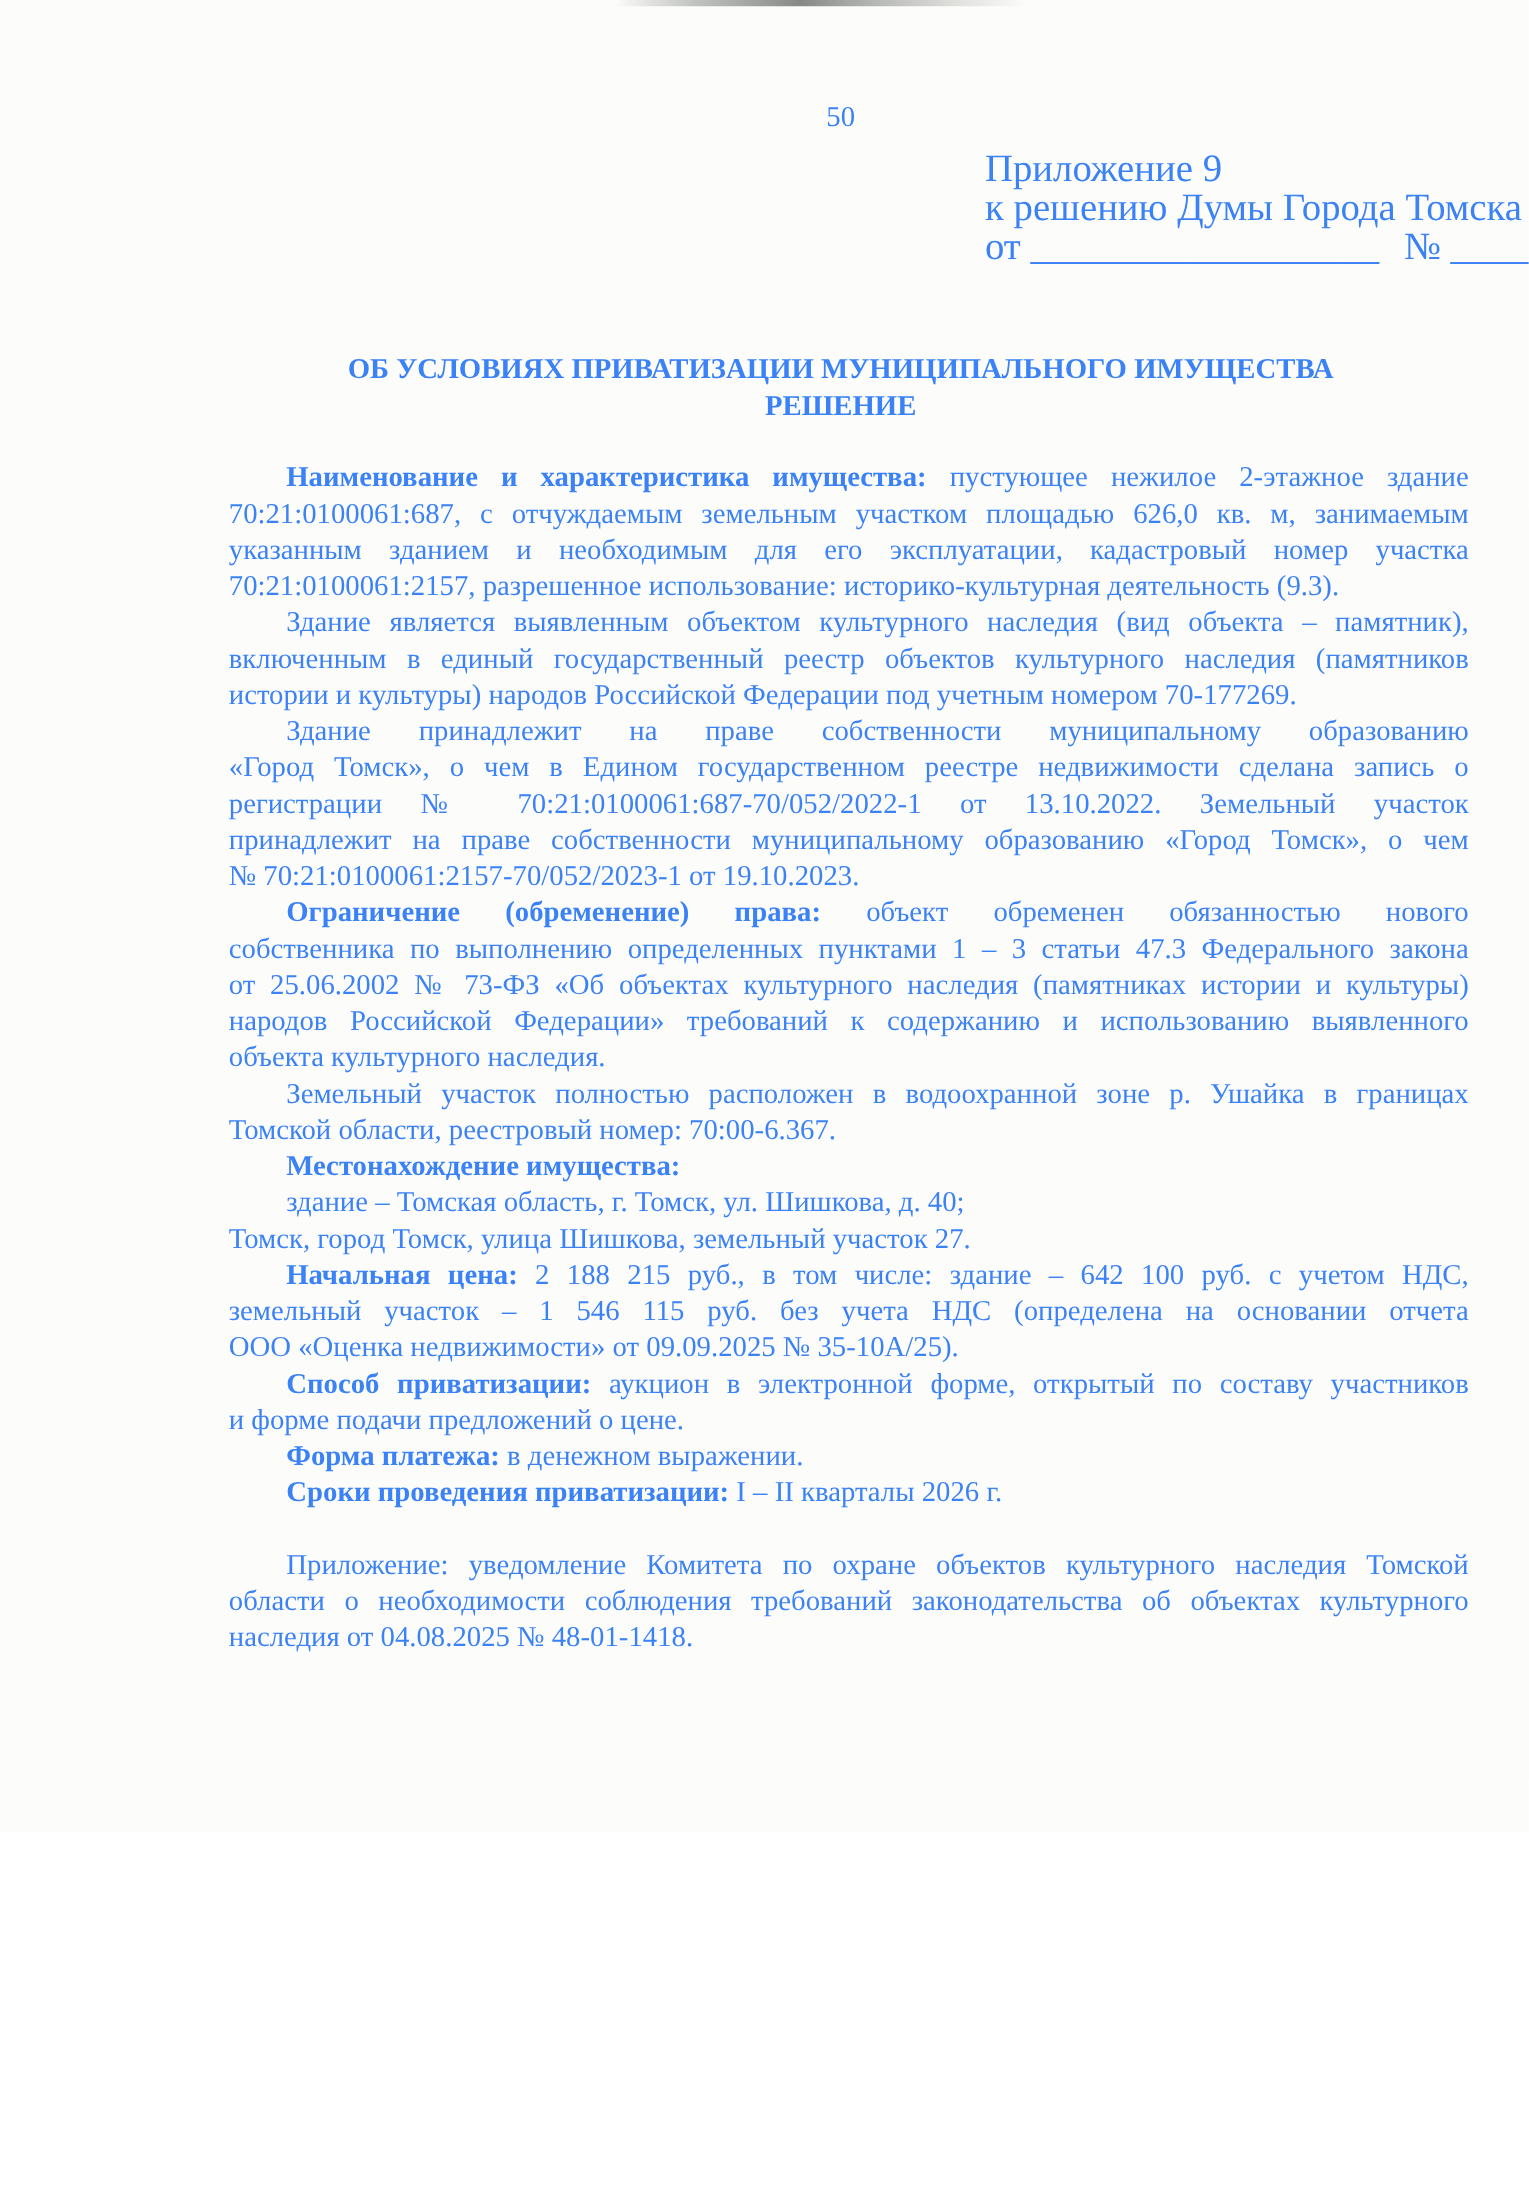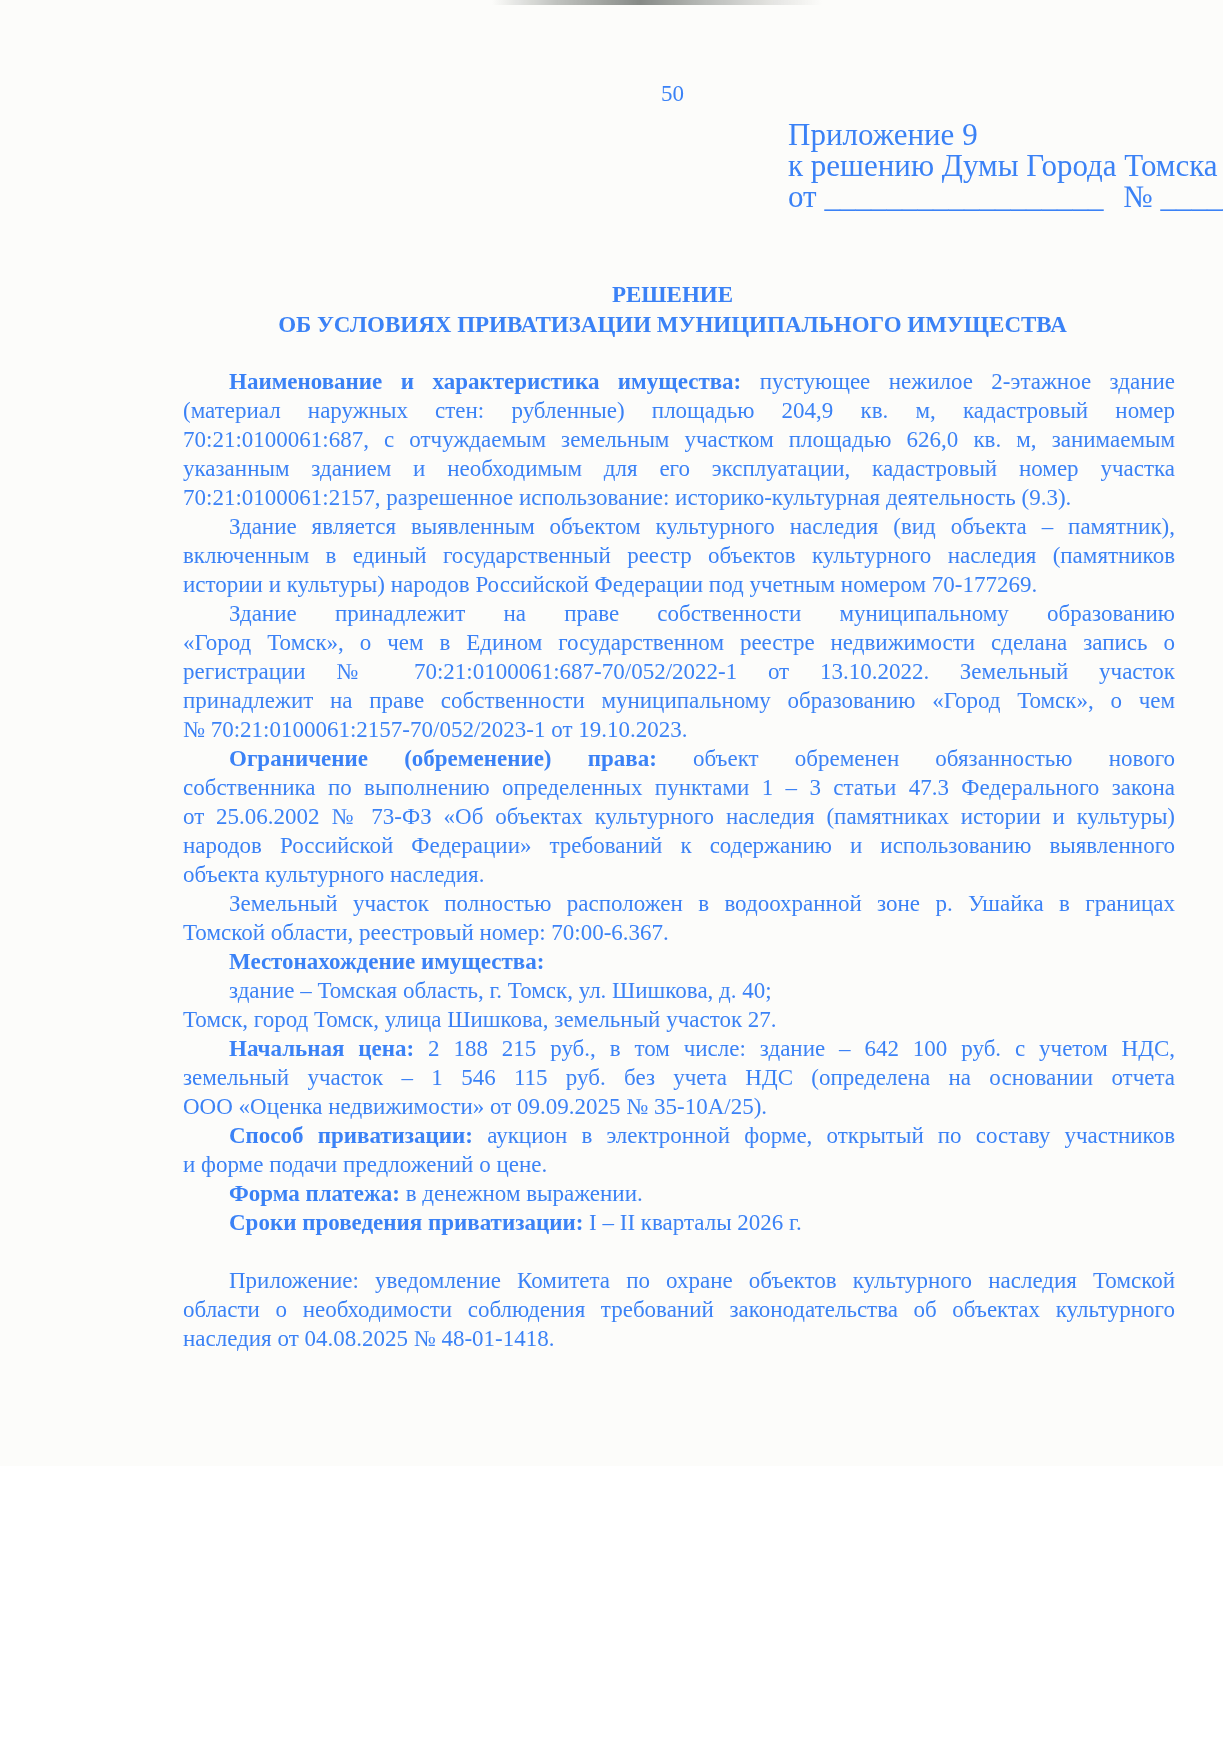--- a/index.html
+++ b/index.html
@@ -67,29 +67,28 @@
     <div>к решению Думы Города Томска</div>
     <div>
       <span>от</span>
       <span>__________________</span>
       <span class="no-label">№</span>
       <span>______</span>
     </div>
   </div>
 
   <div class="title">
+    <div>ОБ УСЛОВИЯХ ПРИВАТИЗАЦИИ МУНИЦИПАЛЬНОГО ИМУЩЕСТВА</div>
     <div>РЕШЕНИЕ</div>
-    <div>ОБ УСЛОВИЯХ ПРИВАТИЗАЦИИ МУНИЦИПАЛЬНОГО ИМУЩЕСТВА</div>
   </div>
 
   <div class="body">
 
     <div class="para">
       <div class="ln ind"><b>Наименование и характеристика имущества:</b><span> пустующее нежилое 2-этажное здание</span></div>
-      <div class="ln"><span>(материал наружных стен: рубленные) площадью 204,9 кв.&nbsp;м, кадастровый номер</span></div>
       <div class="ln"><span>70:21:0100061:687, с отчуждаемым земельным участком площадью 626,0 кв.&nbsp;м, занимаемым</span></div>
       <div class="ln"><span>указанным зданием и необходимым для его эксплуатации, кадастровый номер участка</span></div>
       <div class="ln last"><span>70:21:0100061:2157, разрешенное использование: историко-культурная деятельность (9.3).</span></div>
     </div>
 
     <div class="para">
       <div class="ln ind"><span>Здание является выявленным объектом культурного наследия (вид объекта – памятник),</span></div>
       <div class="ln"><span>включенным в единый государственный реестр объектов культурного наследия (памятников</span></div>
       <div class="ln last"><span>истории и культуры) народов Российской Федерации под учетным номером 70-177269.</span></div>
     </div>

